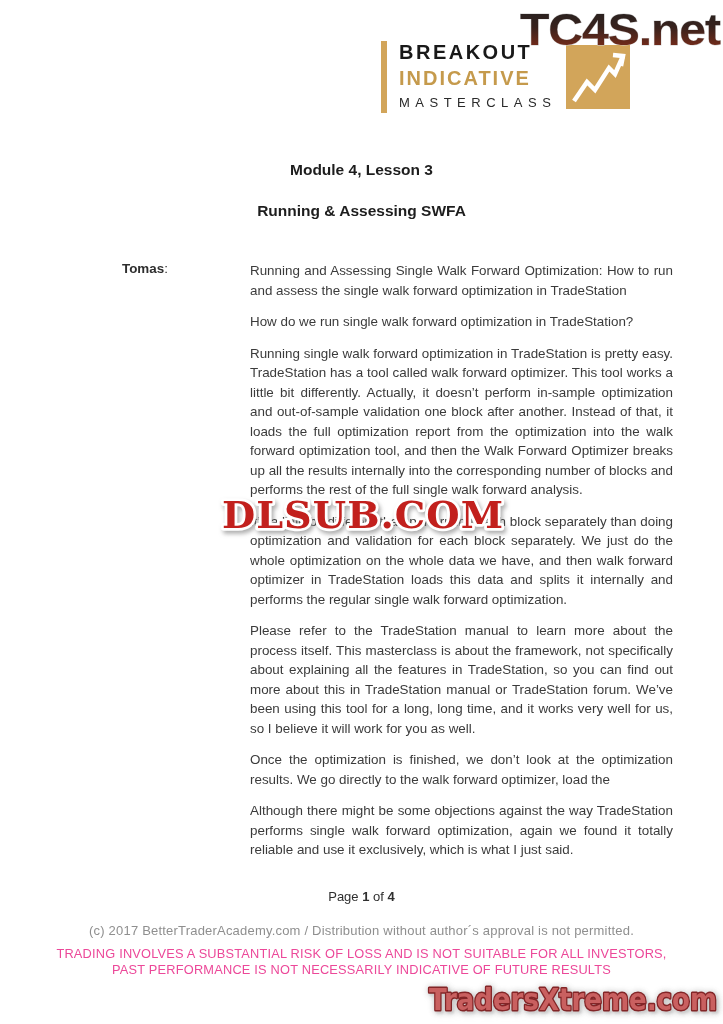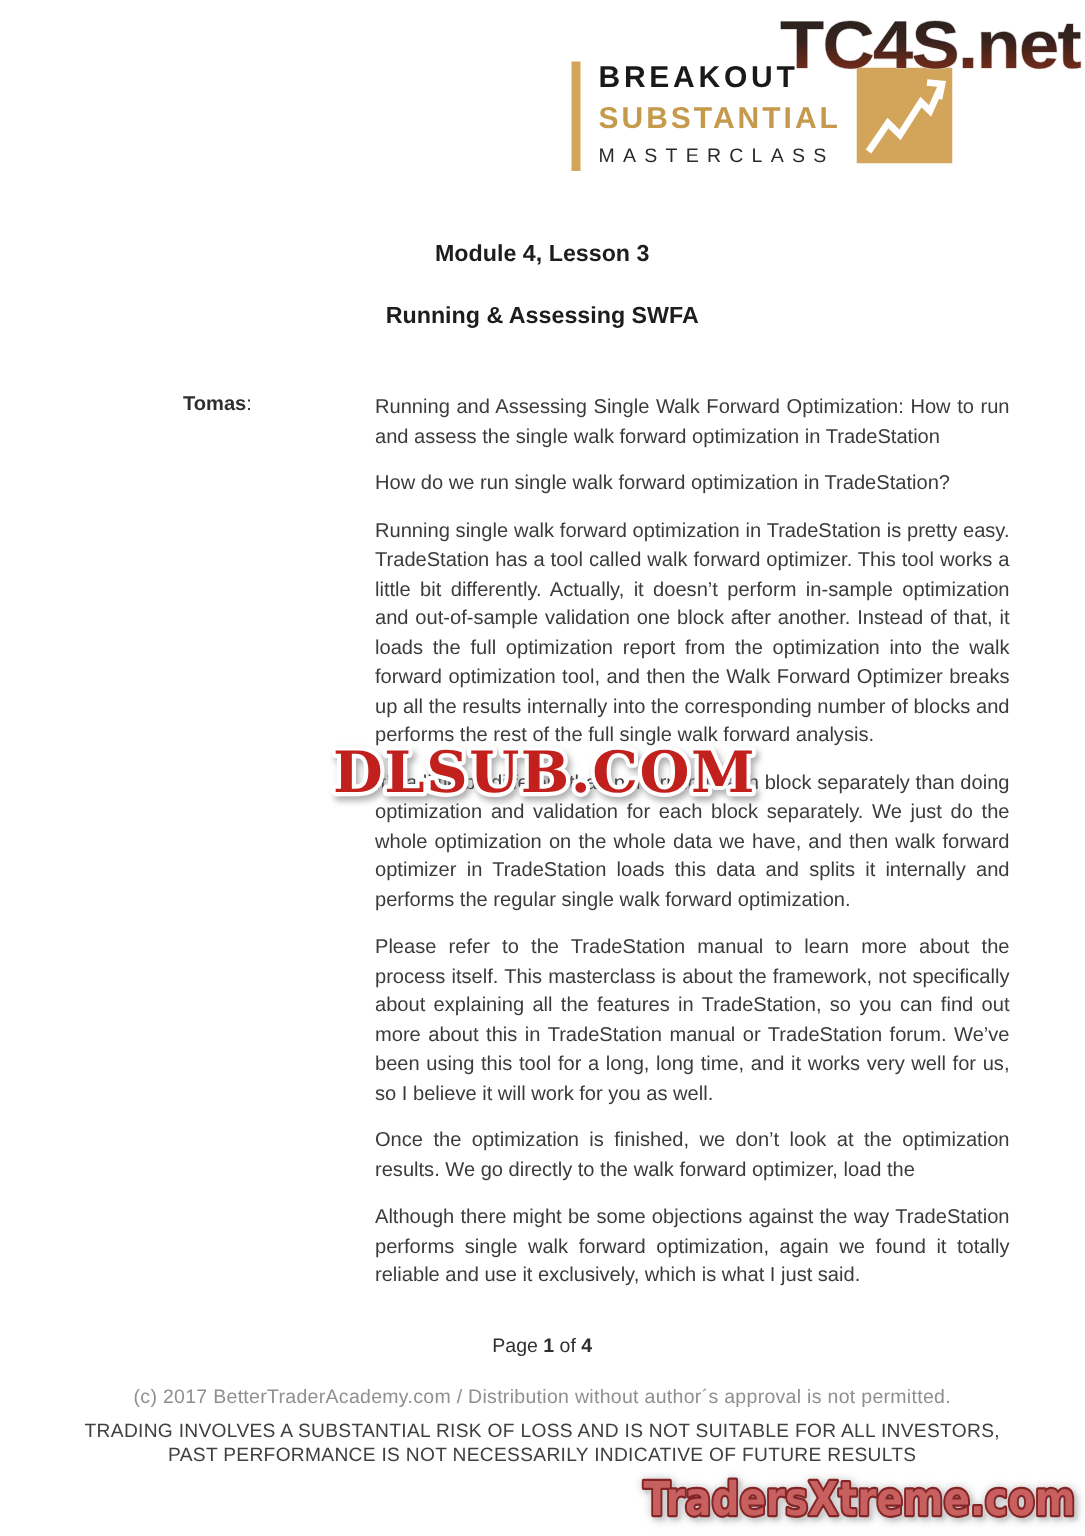--- a/index.html
+++ b/index.html
@@ -42,21 +42,21 @@
     position:absolute; top:889px; left:0; width:723px; text-align:center;
     font-size:13px; color:#2f2f2f;
   }
   .page-num .b { font-weight:bold; }
   .copyright {
     position:absolute; top:923px; left:0; width:723px; text-align:center;
     font-size:13px; color:#8f8f8f; letter-spacing:0.2px;
   }
   .disclaimer {
     position:absolute; top:946px; left:0; width:723px; text-align:center;
-    font-size:12.8px; line-height:15.5px; color:#404040; letter-spacing:0.2px;
+    font-size:12.8px; line-height:15.5px; color:#ec4899; letter-spacing:0.2px;
   }
 </style>
 </head>
 <body>
 
 <div class="page">
 
   <div class="tc4s">
     <svg width="205" height="54" viewBox="0 0 205 54">
       <defs>
@@ -68,21 +68,21 @@
         </linearGradient>
       </defs>
       <text x="102" y="42" text-anchor="middle" font-family="Liberation Sans, sans-serif" font-weight="bold" font-size="45" letter-spacing="-1" textLength="200" lengthAdjust="spacingAndGlyphs" fill="url(#tcgrad)" stroke="#cfcfcf" stroke-width="0.8" paint-order="stroke">TC4S.net</text>
     </svg>
   </div>
 
   <div class="logo">
     <div class="logo-bar"></div>
     <div class="logo-text">
       <div class="logo-l1">BREAKOUT</div>
-      <div class="logo-l2">SUBSTANTIAL</div>
+      <div class="logo-l2">INDICATIVE</div>
       <div class="logo-l3">MASTERCLASS</div>
     </div>
     <div class="logo-icon">
       <svg width="64" height="64" viewBox="0 0 64 64">
         <rect x="0" y="0" width="64" height="64" fill="#d2a55a"></rect>
         <polyline points="8,56 21,37 29,45 43,23 49,29 57,11" fill="none" stroke="#ffffff" stroke-width="4.5" stroke-linejoin="miter"></polyline>
         <polyline points="47,10 57,11 55,21" fill="none" stroke="#ffffff" stroke-width="4.5"></polyline>
       </svg>
     </div>
   </div>

